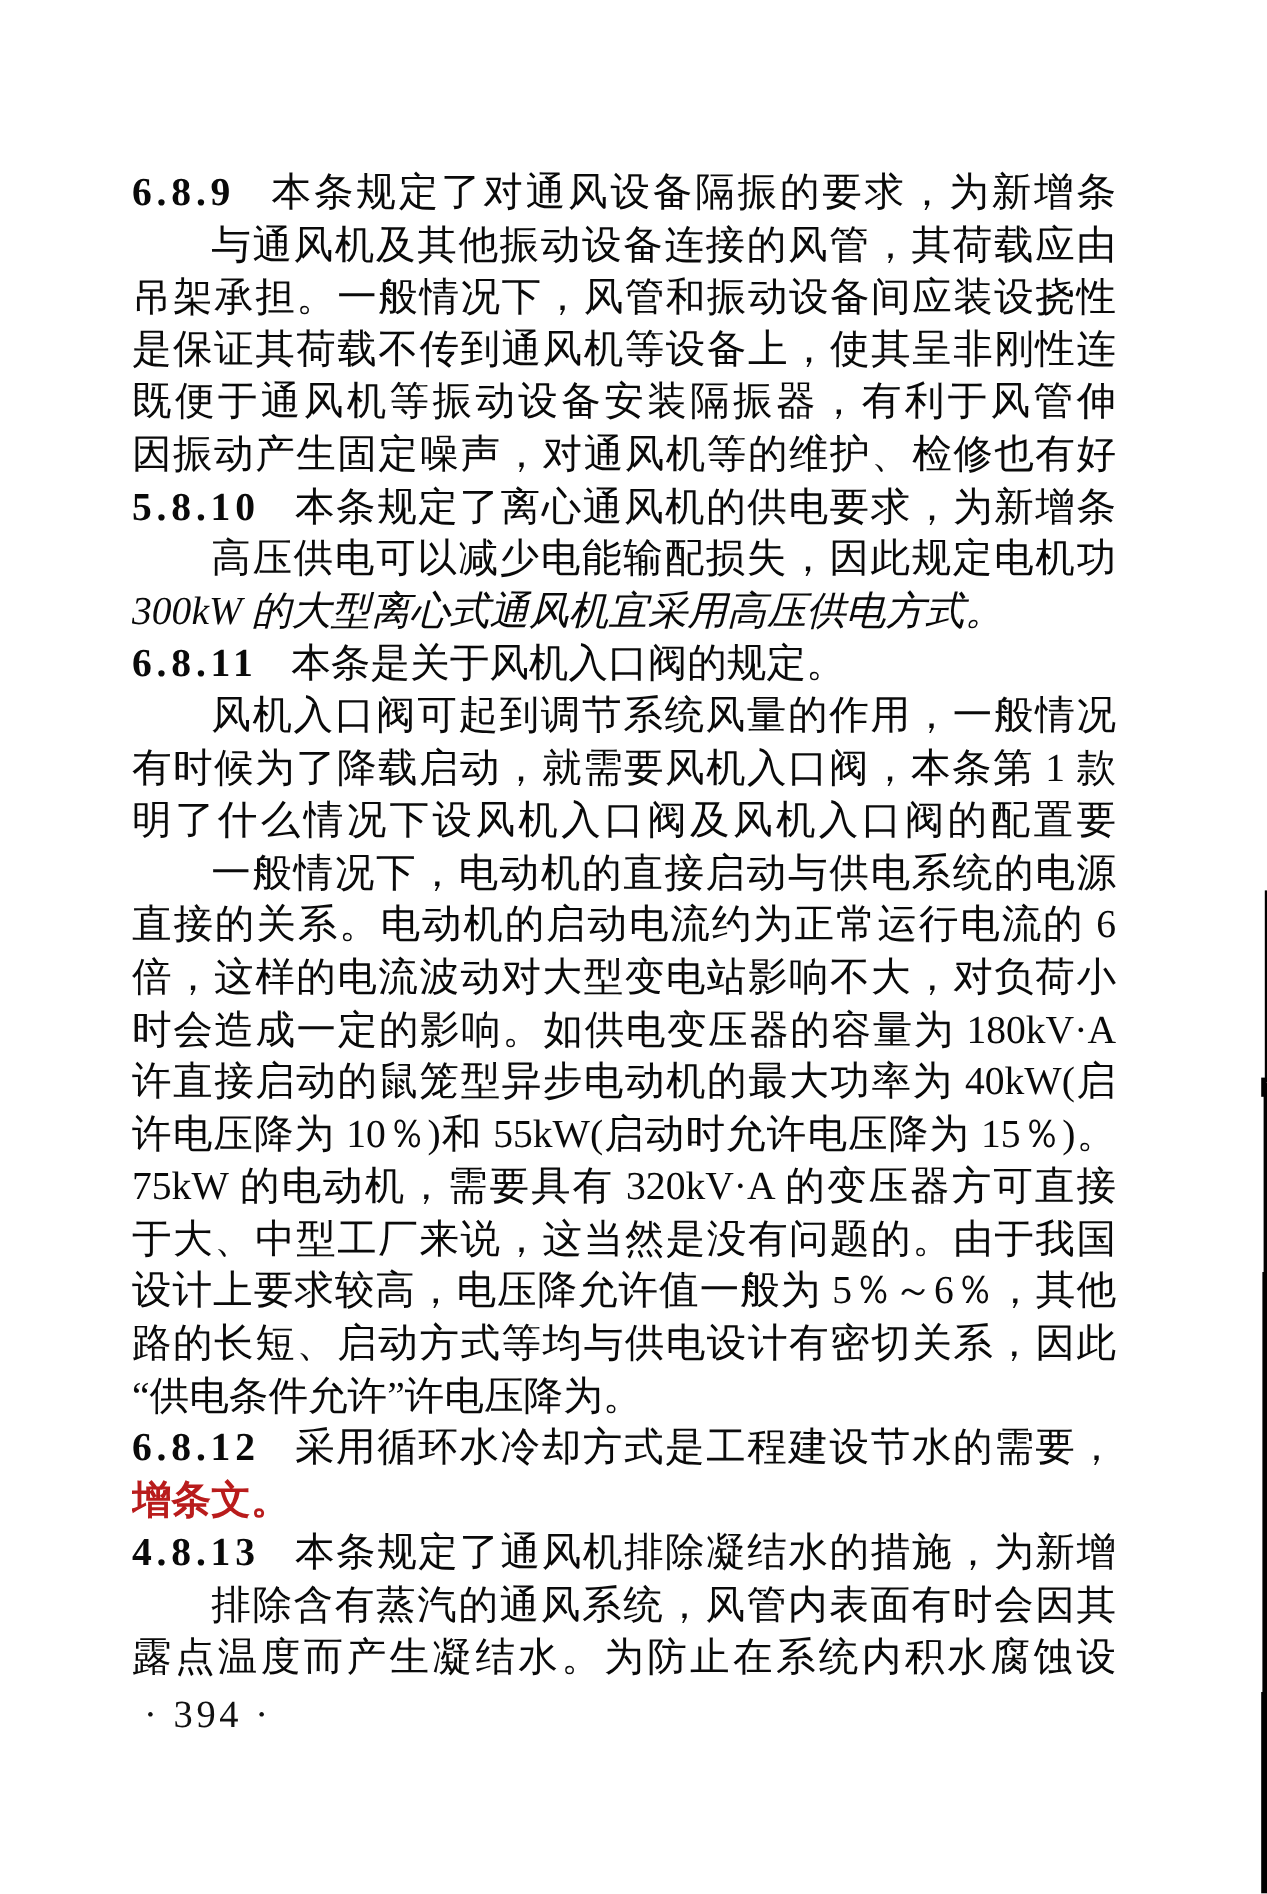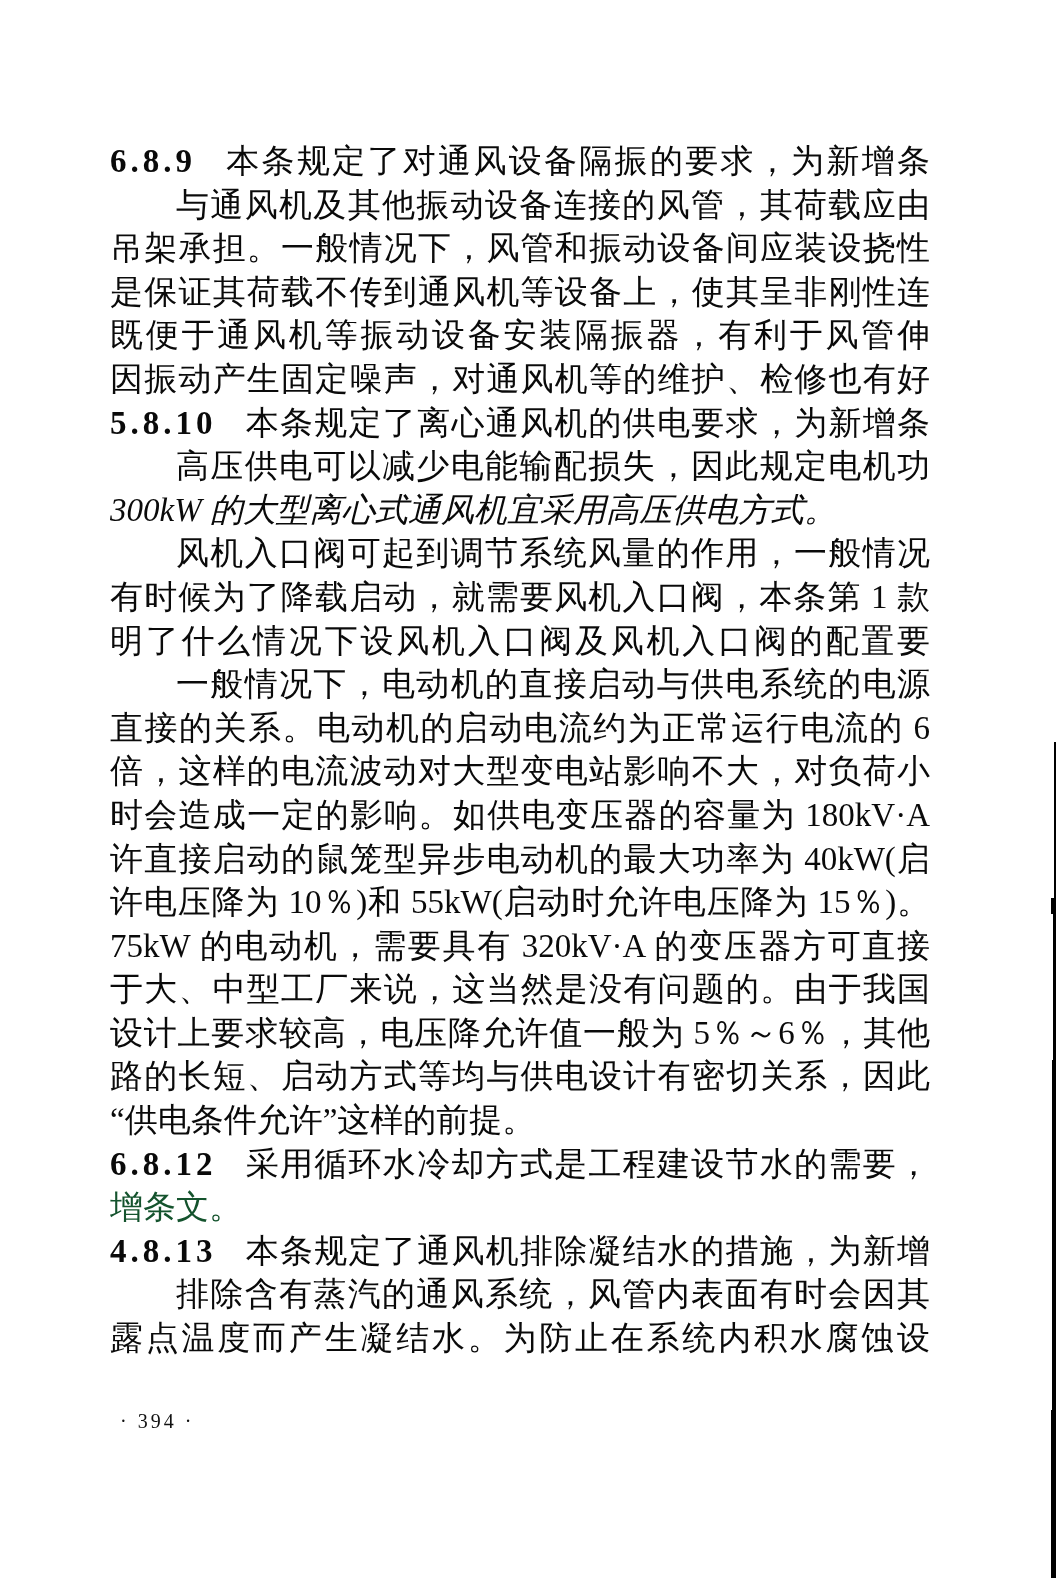--- a/index.html
+++ b/index.html
@@ -32,21 +32,21 @@
     font-weight: bold;
     letter-spacing: 4px;
     margin-right: 28px;
     white-space: nowrap;
     margin-top: 24px;
   }
   .page-number {
     position: absolute;
     left: 120px;
     top: 1410px;
-    font-size: 20px;
+    font-size: 32px;
     letter-spacing: 3px;
     color: #111111;
   }
   .artifact {
     position: absolute;
     background: #000000;
   }
 </style>
 </head>
 <body>
@@ -56,36 +56,37 @@
   <div class="text-body" id="text-body">
       <div class="line" style="color: rgb(10, 10, 10);"><span class="clause-num">6.8.9</span><span>本条规定了对通风设备隔振的要求，为新增条文。</span></div>
       <div class="line fill indent" style="color: rgb(10, 10, 10);"><span>与通风机及其他振动设备连接的风管，其荷载应由风管的支、</span></div>
       <div class="line fill" style="color: rgb(10, 10, 10);"><span>吊架承担。一般情况下，风管和振动设备间应装设挠性接头，目的</span></div>
       <div class="line fill" style="color: rgb(10, 10, 10);"><span>是保证其荷载不传到通风机等设备上，使其呈非刚性连接。这样</span></div>
       <div class="line fill" style="color: rgb(10, 10, 10);"><span>既便于通风机等振动设备安装隔振器，有利于风管伸缩，又可防止</span></div>
       <div class="line" style="color: rgb(10, 10, 10);"><span>因振动产生固定噪声，对通风机等的维护、检修也有好处。</span></div>
       <div class="line" style="color: rgb(10, 10, 10);"><span class="clause-num">5.8.10</span><span>本条规定了离心通风机的供电要求，为新增条文。</span></div>
       <div class="line fill indent" style="color: rgb(10, 10, 10);"><span>高压供电可以减少电能输配损失，因此规定电机功率大于</span></div>
       <div class="line" style="color: rgb(10, 10, 10); font-style: italic;"><span>300kW 的大型离心式通风机宜采用高压供电方式。</span></div>
+      <div class="line" style="color: rgb(10, 10, 10);"><span class="clause-num">6.8.11</span><span>本条是关于风机入口阀的规定。</span></div>
       <div class="line fill indent" style="color: rgb(10, 10, 10);"><span>风机入口阀可起到调节系统风量的作用，一般情况下宜设。</span></div>
       <div class="line fill" style="color: rgb(10, 10, 10);"><span>有时候为了降载启动，就需要风机入口阀，本条第 1 款～第 3 款说</span></div>
       <div class="line" style="color: rgb(10, 10, 10);"><span>明了什么情况下设风机入口阀及风机入口阀的配置要求。</span></div>
       <div class="line fill indent" style="color: rgb(10, 10, 10);"><span>一般情况下，电动机的直接启动与供电系统的电源和线路有</span></div>
       <div class="line fill" style="color: rgb(10, 10, 10);"><span>直接的关系。电动机的启动电流约为正常运行电流的 6 倍～7</span></div>
       <div class="line fill" style="color: rgb(10, 10, 10);"><span>倍，这样的电流波动对大型变电站影响不大，对负荷小的变电站有</span></div>
       <div class="line fill" style="color: rgb(10, 10, 10);"><span>时会造成一定的影响。如供电变压器的容量为 180kV·A 时，允</span></div>
       <div class="line fill" style="color: rgb(10, 10, 10);"><span>许直接启动的鼠笼型异步电动机的最大功率为 40kW(启动时允</span></div>
       <div class="line fill" style="color: rgb(10, 10, 10);"><span>许电压降为 10％)和 55kW(启动时允许电压降为 15％)。一台</span></div>
       <div class="line fill" style="color: rgb(10, 10, 10);"><span>75kW 的电动机，需要具有 320kV·A 的变压器方可直接启动，对</span></div>
       <div class="line fill" style="color: rgb(10, 10, 10);"><span>于大、中型工厂来说，这当然是没有问题的。由于我国在城市供电</span></div>
       <div class="line fill" style="color: rgb(10, 10, 10);"><span>设计上要求较高，电压降允许值一般为 5％～6％，其他如供电线</span></div>
       <div class="line fill" style="color: rgb(10, 10, 10);"><span>路的长短、启动方式等均与供电设计有密切关系，因此本条规定了</span></div>
-      <div class="line" style="color: rgb(10, 10, 10);"><span>“供电条件允许”这样的前提。</span></div>
+      <div class="line" style="color: rgb(10, 10, 10);"><span>“供电条件允许”许电压降为。</span></div>
       <div class="line fill" style="color: rgb(10, 10, 10);"><span class="clause-num">6.8.12</span><span>采用循环水冷却方式是工程建设节水的需要，本条为新</span></div>
-      <div class="line" style="color: #14532d;"><span>增条文。</span></div>
+      <div class="line" style="color: #b91c1c; font-weight: bold;"><span>增条文。</span></div>
       <div class="line" style="color: rgb(10, 10, 10);"><span class="clause-num">4.8.13</span><span>本条规定了通风机排除凝结水的措施，为新增条文。</span></div>
       <div class="line fill indent" style="color: rgb(10, 10, 10);"><span>排除含有蒸汽的通风系统，风管内表面有时会因其温度低于</span></div>
       <div class="line fill" style="color: rgb(10, 10, 10);"><span>露点温度而产生凝结水。为防止在系统内积水腐蚀设备，影响通</span></div>
     </div>
 
   <div class="page-number">· 394 ·</div>
 
   <div class="artifact" style="left:1054px; top:742px; width:2px; height:160px;"></div>
   <div class="artifact" style="left:1051px; top:898px; width:4px; height:16px;"></div>
   <div class="artifact" style="left:1053px; top:902px; width:3px; height:158px;"></div>

